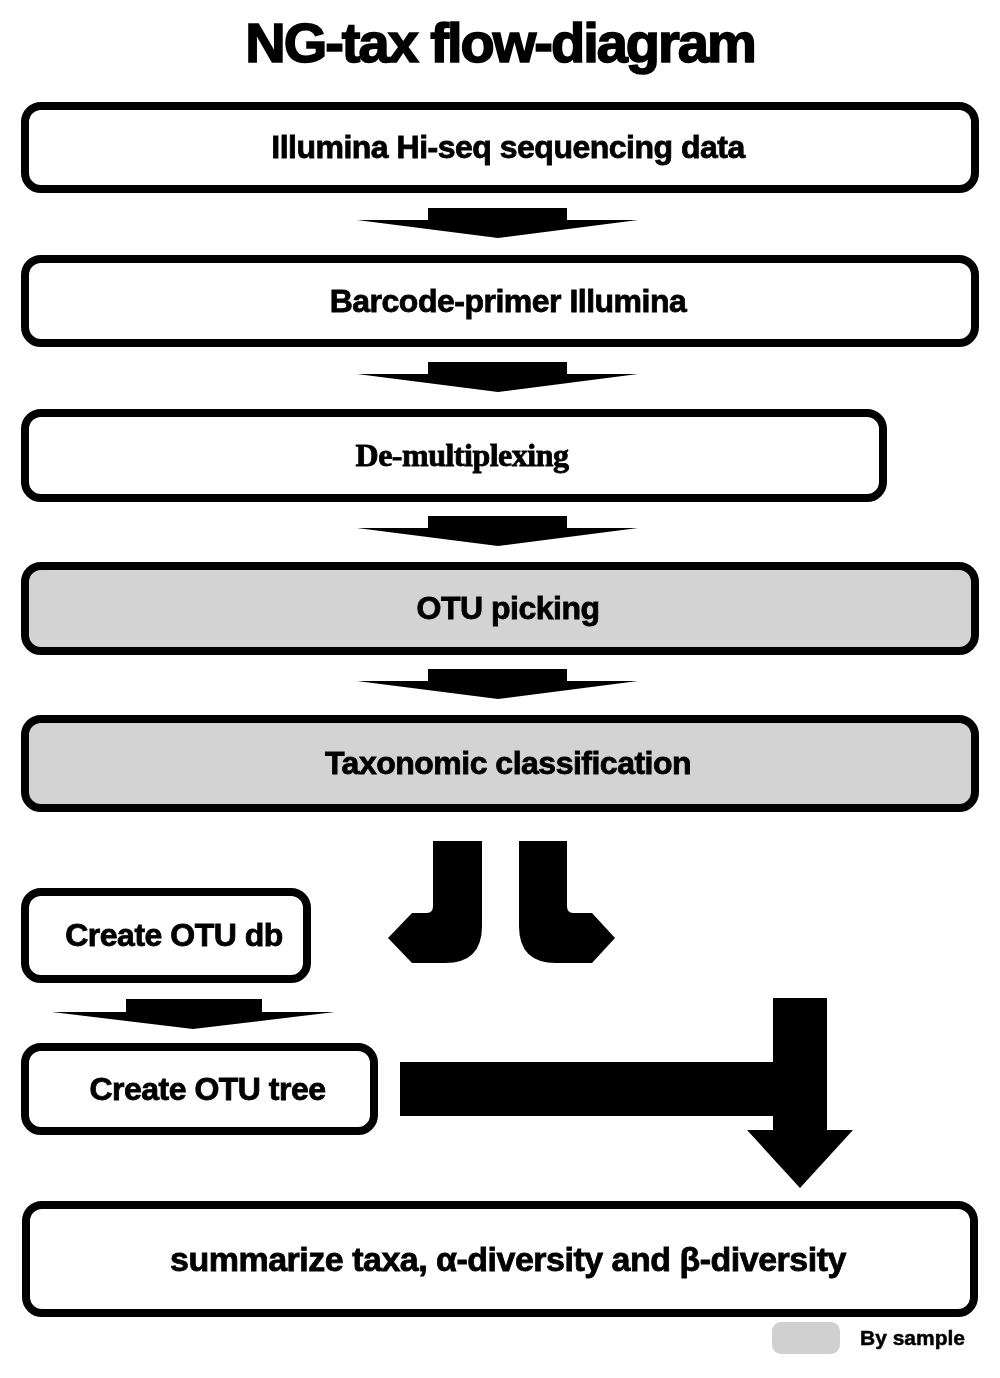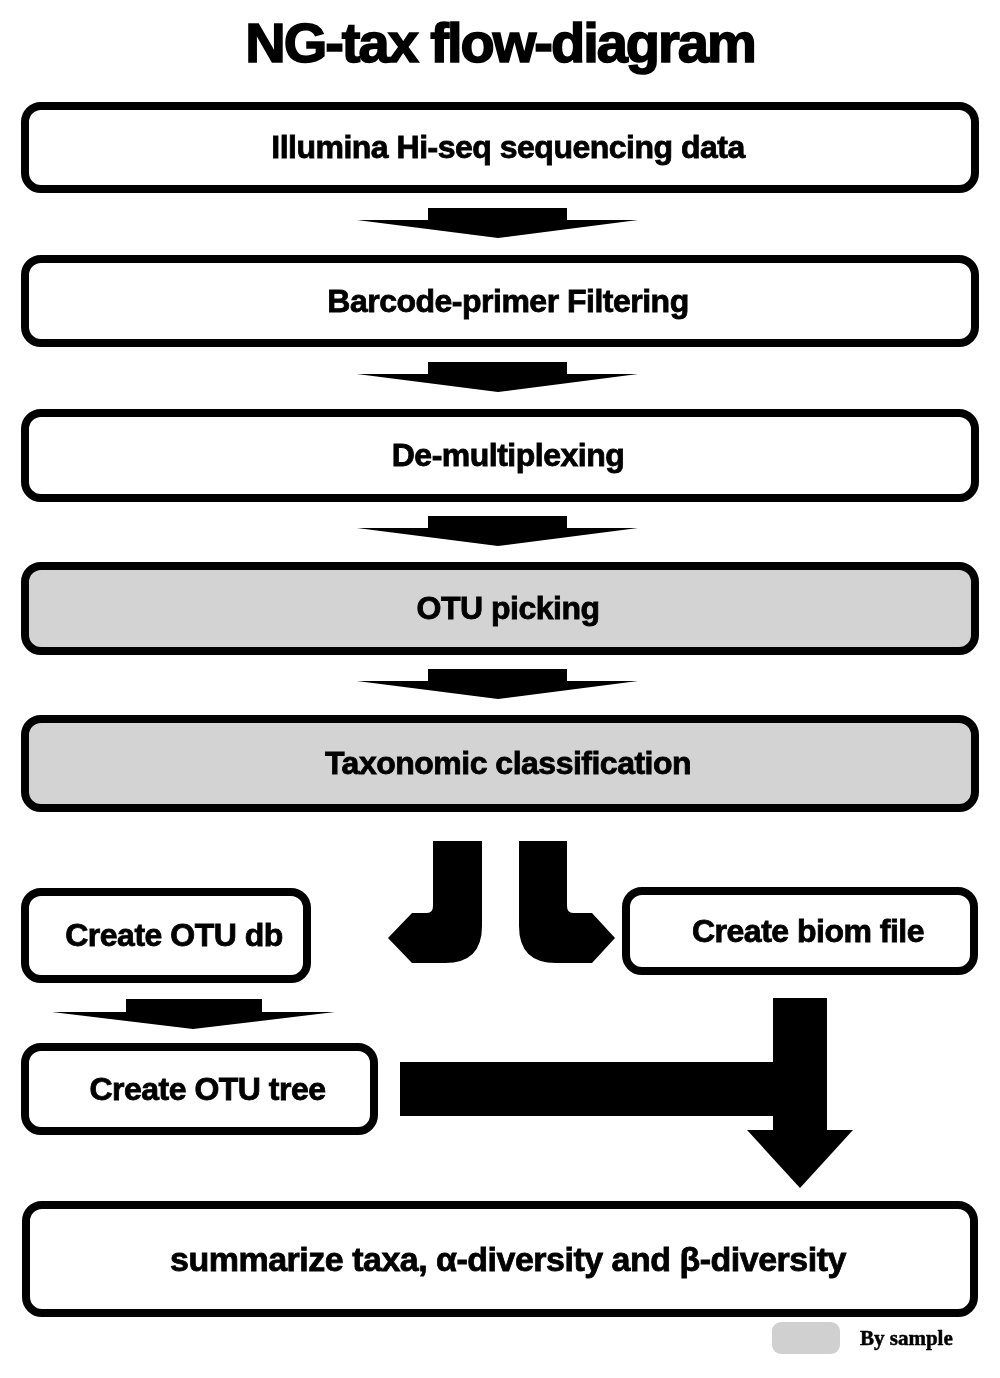--- a/index.html
+++ b/index.html
@@ -30,21 +30,21 @@
     font-size:32px;
     letter-spacing:-0.5px;
     -webkit-text-stroke:0.8px #000;
     white-space:nowrap;
     padding-left:16px;
   }
   .by-sample{background:var(--sample-gray,#d3d3d3);}
   
   #n-illumina   {left:21px; top:102px; width:958px; height:91px;}
   #n-barcode    {left:21px; top:255px; width:958px; height:92px;}
-  #n-demux      {left:21px; top:409px; width:958px; height:93px;}
+  #n-demux      {left:21px; top:409px; width:866px; height:93px;font-family:Liberation Serif, serif;}
   #n-otupicking {left:21px; top:562px; width:958px; height:93px;}
   #n-taxonomic  {left:21px; top:715px; width:958px; height:97px;align-items:center;}
   
   #n-otudb      {left:21px; top:888px; width:290px; height:95px;}
   #n-biomfile   {left:622px;top:887px; width:356px; height:88px;}
   #n-otutree    {left:21px; top:1043px;width:357px; height:92px;}
   #n-summarize  {left:22px; top:1201px;width:956px; height:116px; font-size:34px;}
   svg.arrows{position:absolute;left:0;top:0;pointer-events:none;}
   .legend{
     position:absolute;left:772px;top:1318px;width:210px;height:40px;
@@ -52,57 +52,53 @@
   }
   .legend-swatch{
     width:68px;height:32px;border-radius:9px;
     background:var(--swatch-gray,#d0d0d0);
     margin-right:20px;
   }
   .legend-label{
     font-weight:bold;font-size:21px;
     -webkit-text-stroke:0.5px #000;
     white-space:nowrap;
-    font-family:Liberation Serif, serif;
   }
 </style>
 </head>
 <body>
 
 <div id="diagram">
 
   <div class="title">NG-tax flow-diagram</div>
 
   <div class="node" id="n-illumina">
     <span>Illumina Hi-seq sequencing data</span>
   </div>
 
   <div class="node" id="n-barcode">
-    <span>Barcode-primer Filtering</span>
+    <span>Barcode-primer Illumina</span>
   </div>
 
   <div class="node" id="n-demux">
     <span>De-multiplexing</span>
   </div>
 
   <div class="node by-sample" id="n-otupicking">
     <span>OTU picking</span>
   </div>
 
   <div class="node by-sample" id="n-taxonomic">
     <span>Taxonomic classification</span>
   </div>
 
   <div class="node" id="n-otudb">
     <span>Create OTU db</span>
   </div>
 
-  <div class="node" id="n-biomfile">
-    <span>Create biom file</span>
-  </div>
 
   <div class="node" id="n-otutree">
     <span>Create OTU tree</span>
   </div>
 
   <div class="node" id="n-summarize">
     <span>summarize taxa, α-diversity and β-diversity</span>
   </div>
 
   <svg class="arrows" width="1000" height="1378" viewBox="0 0 1000 1378">

